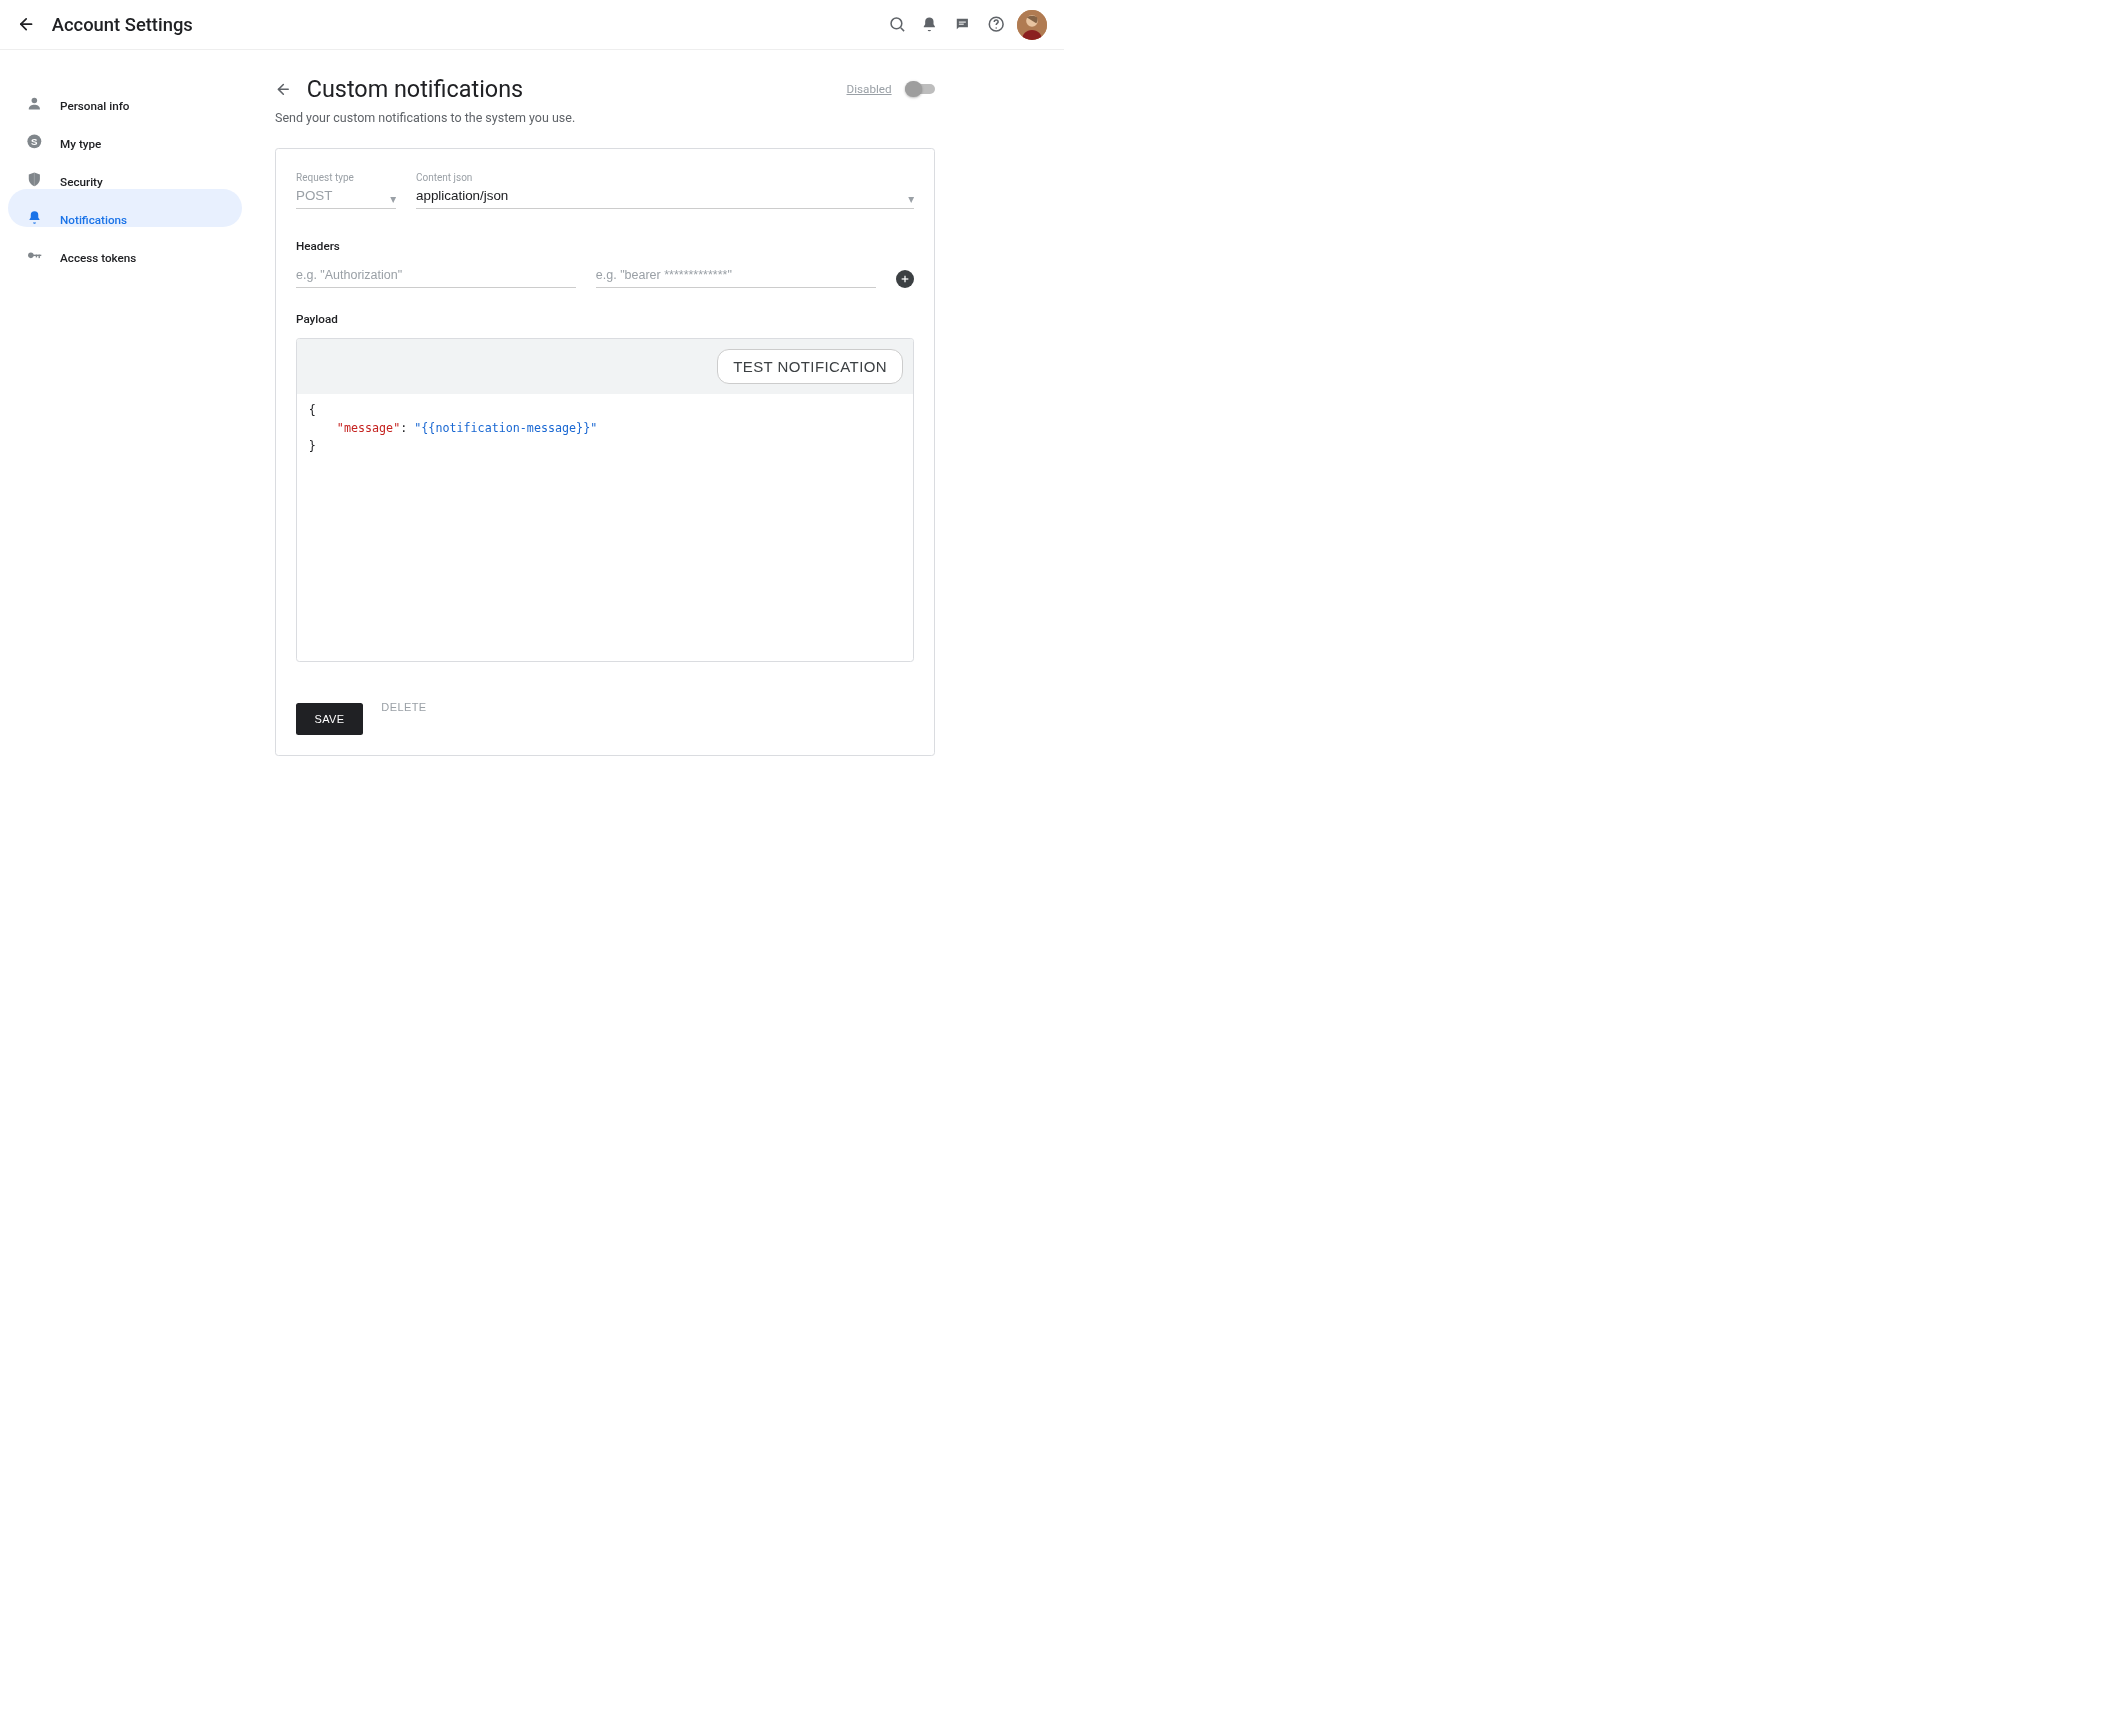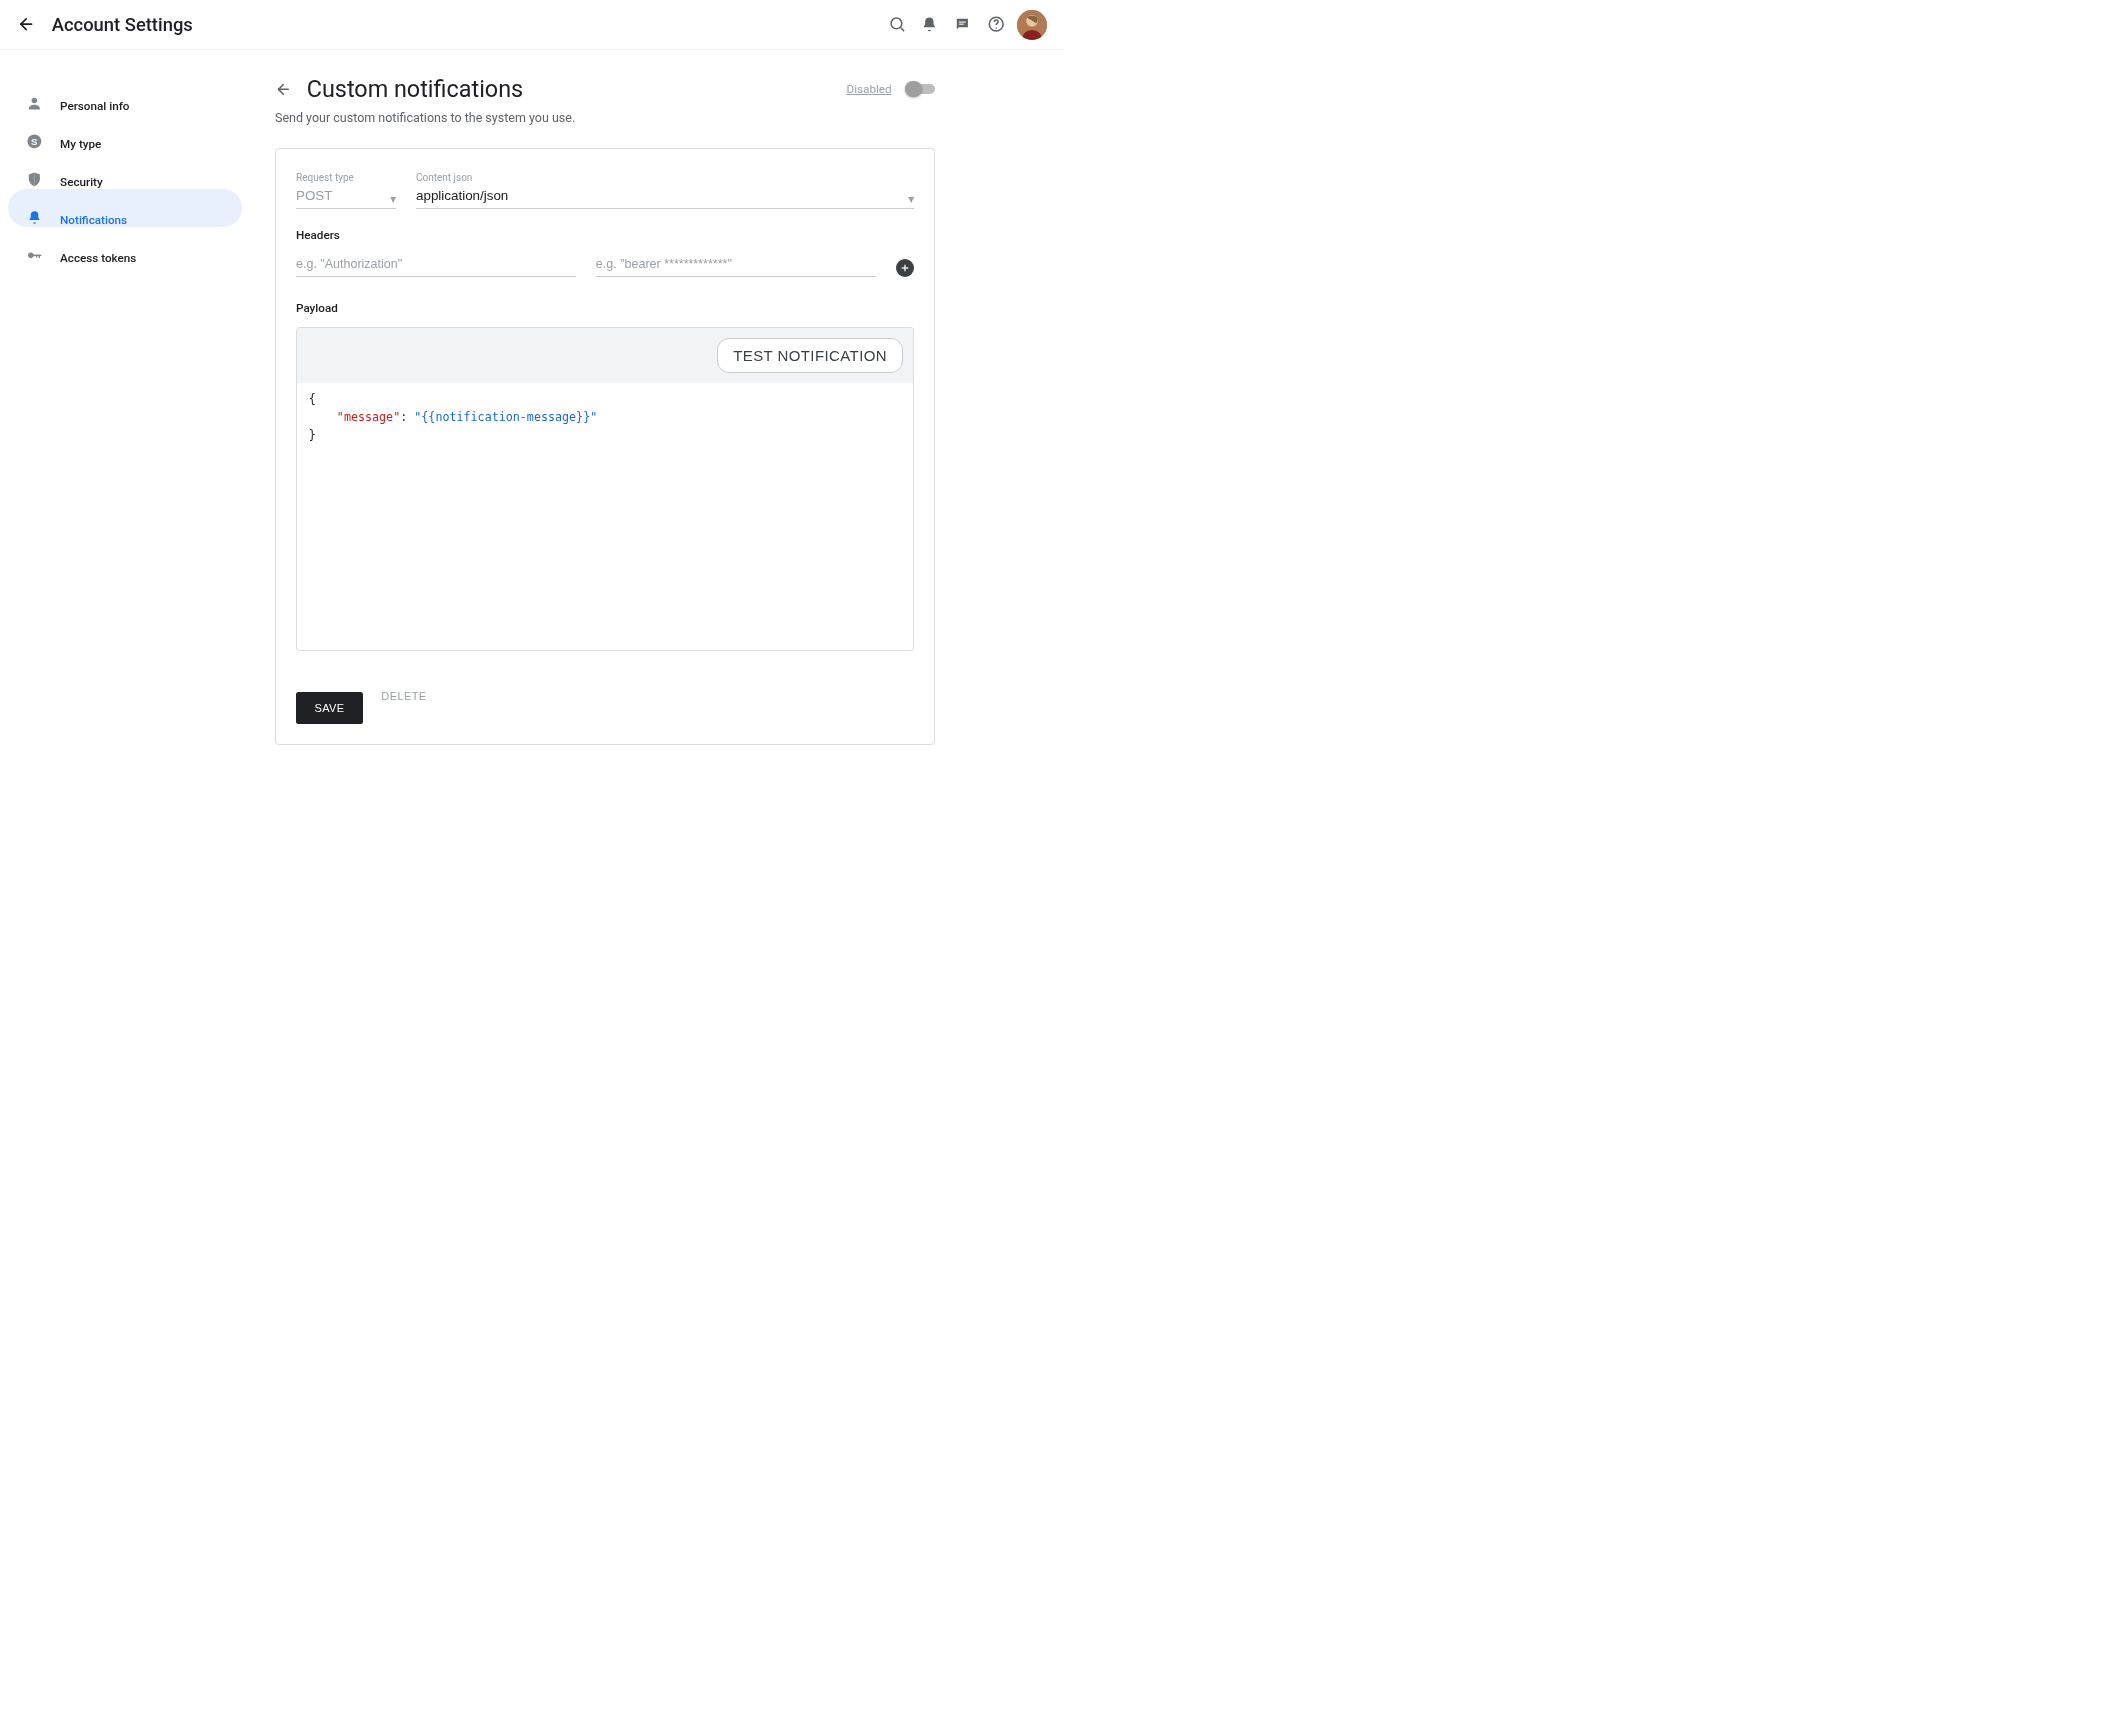--- a/index.html
+++ b/index.html
@@ -196,21 +196,21 @@
           <div class="track"></div>
             <div class="thumb"></div>
         </div>
       </div>
     </div>
     <p class="page-sub">Send your custom notifications to the system you use.</p>
 
     <div class="card">
 
 
-      <div class="row" style="margin-bottom:19px;">
+      <div class="row" style="margin-bottom:30px;">
         <div class="col-req">
           <label class="field-label">Request type</label>
           <div class="select-wrap">
             <input class="field-input disabled" readonly="" value="POST" style="">
             <span class="select-caret">▾</span>
           </div>
         </div>
         <div class="col-ct">
           <label class="field-label">Content json</label>
           <div class="select-wrap">

